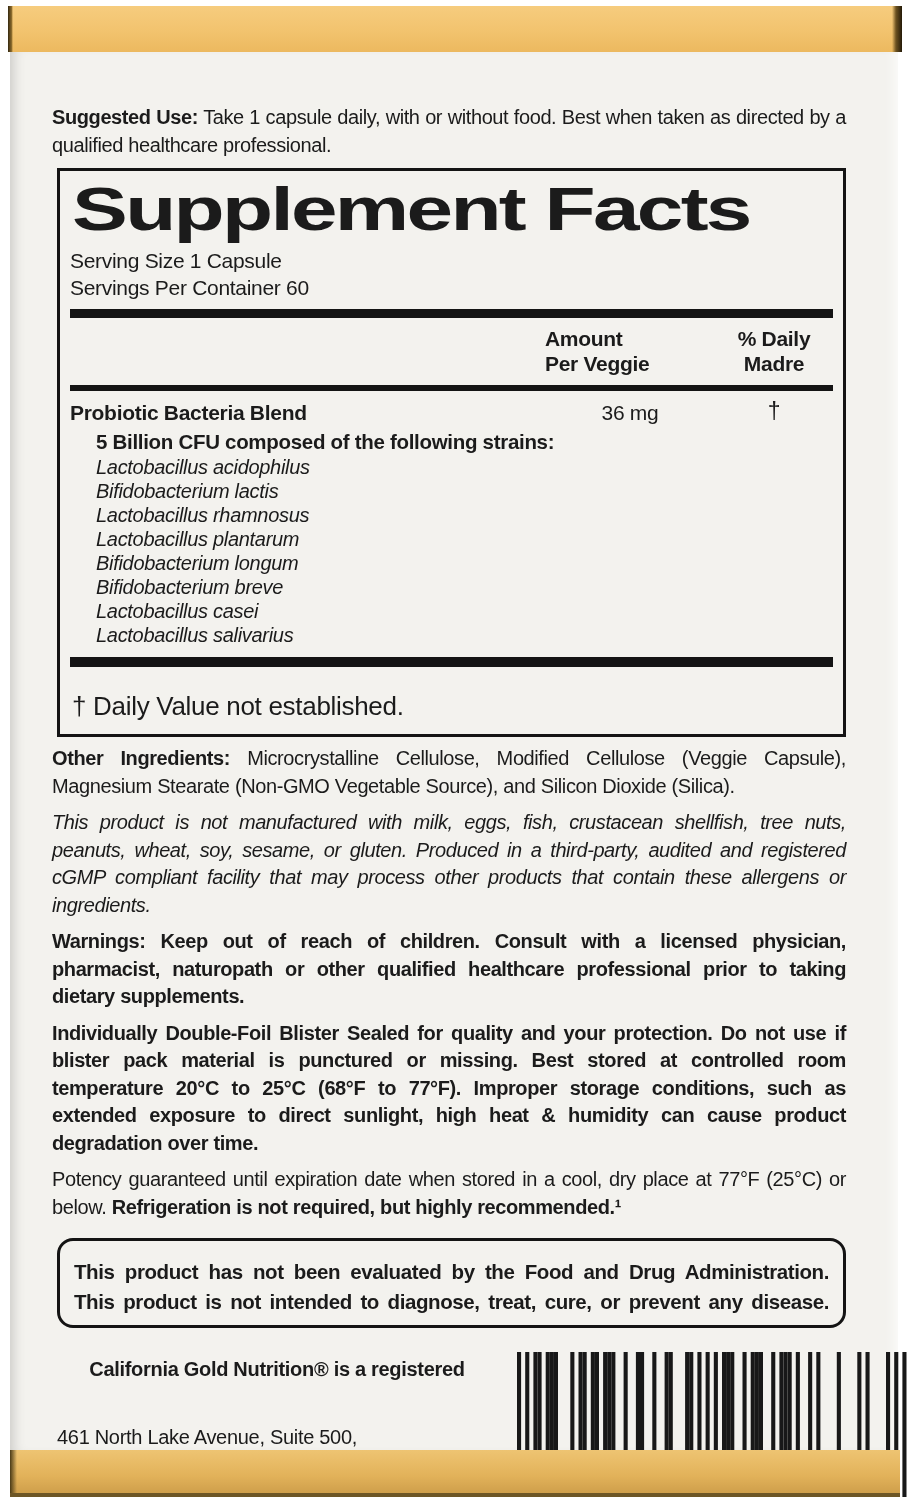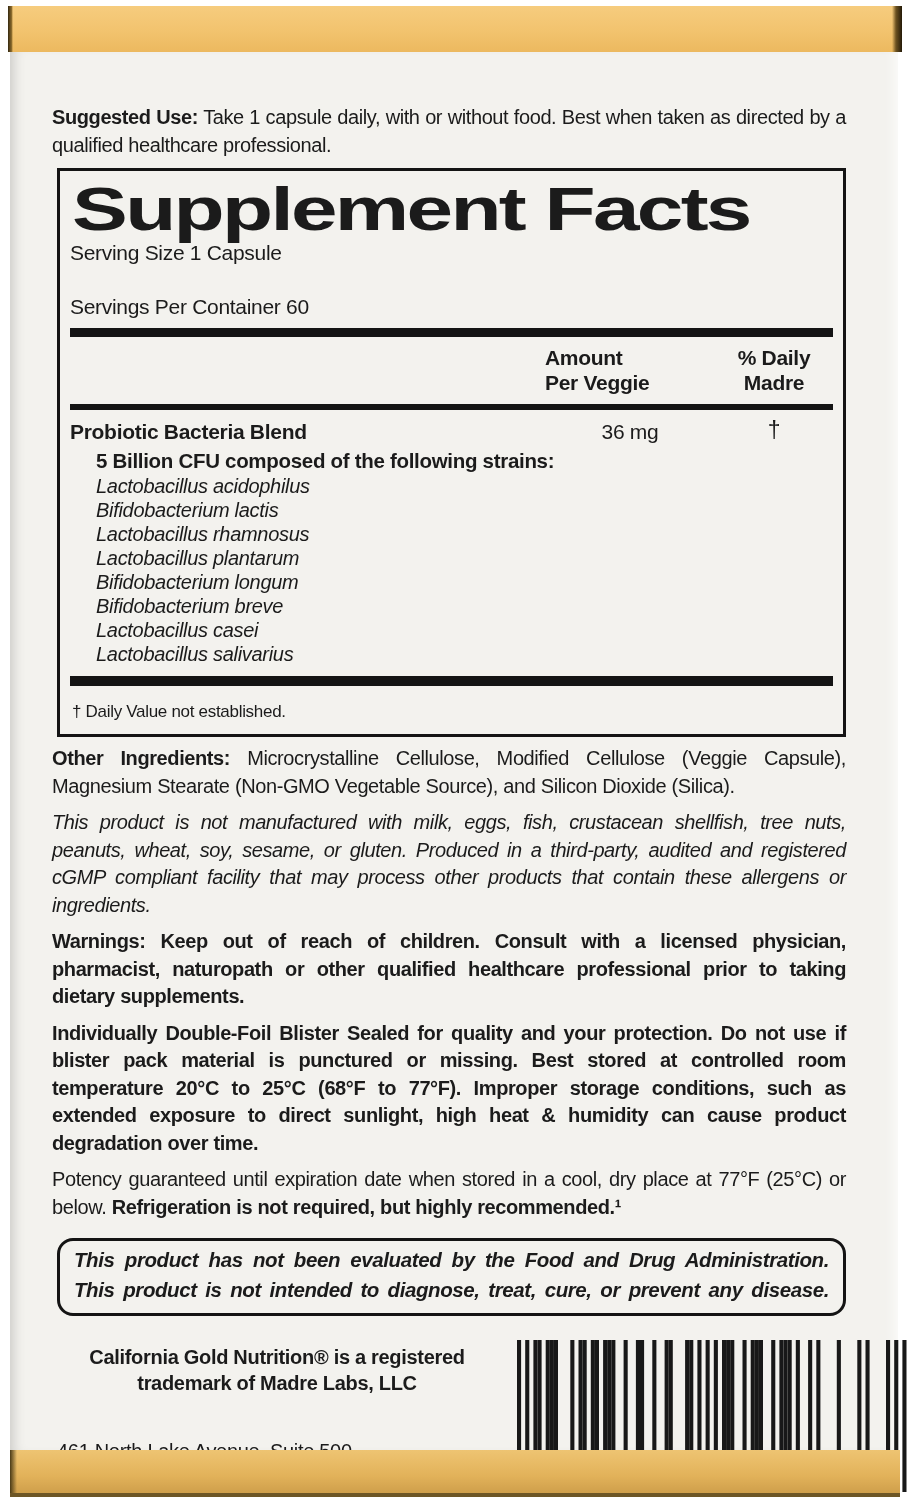--- a/index.html
+++ b/index.html
@@ -45,42 +45,42 @@
   .boldpara{font-weight:bold;}
 
   
   .sf-box{border:3px solid #141414;background:var(--panel);
           margin:0 0 8px 5px;padding:6px 10px 0;}
   .sf-title{
     font-size:62px;font-weight:bold;letter-spacing:-2px;line-height:60px;
     white-space:nowrap;transform:scaleX(1.35);transform-origin:left center;
     margin:2px 0 0 2px;
   }
-  .sf-serving{font-size:21px;line-height:27px;letter-spacing:-0.3px;margin-top:27px;}
-  .sf-serving.first{margin-top:0;}
+  .sf-serving{font-size:21px;line-height:27px;letter-spacing:-0.3px;}
+  .sf-serving.first{margin-top:8px;}
   .bar{background:#141414;}
   .bar.b1{height:9px;margin-top:8px;}
   .bar.b2{height:6px;margin-top:5px;}
   .bar.b3{height:10px;margin-top:10px;}
   .sf-header{display:flex;padding:8px 0 4px;font-weight:bold;font-size:21px;line-height:25px;letter-spacing:-0.3px;}
   .sf-header .fill{flex:1;}
   .col-amount{width:170px;text-align:left;}
   .col-dv{width:118px;text-align:center;}
   .sf-row{display:flex;align-items:flex-end;padding:7px 0 0;font-size:21px;letter-spacing:-0.3px;}
   .sf-row .name{flex:1;font-weight:bold;}
   .sf-row .amount{width:170px;text-align:center;}
   .sf-row .dv{width:118px;text-align:center;font-size:23px;}
   .sub-head{font-weight:bold;font-size:20.5px;letter-spacing:-0.3px;margin:5px 0 1px 26px;}
   .strain{font-style:italic;font-size:20px;line-height:24px;letter-spacing:-0.3px;margin-left:26px;}
-  .sf-footnote{font-size:17px;letter-spacing:-0.3px;padding:16px 0 12px 2px;}
+  .sf-footnote{font-size:26px;letter-spacing:-0.3px;padding:24px 0 12px 2px;}
 
   
   .fda-box{border:3px solid #141414;border-radius:16px;
-           margin:17px 0 0 5px;padding:4px 14px 8px;
-           font-weight:bold;font-size:20.5px;line-height:30px;letter-spacing:-0.4px;font-style:italic;}
+           margin:17px 0 0 5px;padding:16px 14px 8px;
+           font-weight:bold;font-size:20.5px;line-height:30px;letter-spacing:-0.4px;}
   .fda-line{text-align:justify;text-align-last:justify;}
 
   
   .footer{display:flex;margin:28px 0 0 5px;}
   .footer-left{width:440px;flex:none;}
   .tm{font-weight:bold;font-size:20px;line-height:26px;letter-spacing:-0.3px;margin:0 0 16px;text-align:center;}
   .mf{font-size:20px;line-height:26px;letter-spacing:-0.3px;margin:0;}
   .barcode{flex:1;display:flex;justify-content:flex-end;align-items:flex-start;margin:-6px -28px 0 0;}
   .barcode svg{width:432px;height:166px;display:block;}
 </style>
@@ -144,21 +144,21 @@
     <p class="para"><span>Potency guaranteed until expiration date when stored in a cool, dry place at 77°F (25°C) or below.</span>
       <span class="b">Refrigeration is not required, but highly recommended.¹</span></p>
 
     <div class="fda-box">
       <div class="fda-line">This product has not been evaluated by the Food and Drug Administration.</div>
       <div class="fda-line">This product is not intended to diagnose, treat, cure, or prevent any disease.</div>
     </div>
 
     <div class="footer">
       <div class="footer-left">
-        <p class="tm"><span>California Gold Nutrition® is a registered</span><br><span>trademark of Madre Labs, LLC</span></p>
+        <p class="tm"><span>California Gold Nutrition® is a registered</span><br></p>
         <p class="mf"><br><span>461 North Lake Avenue, Suite 500,</span><br><span>Pasadena, CA 91101</span><br><span class="b">info@calgn.com | www.calgn.com</span></p>
 
       </div>
       <div class="barcode">
         <svg id="barcode-svg" viewBox="0 0 432 166" xmlns="http://www.w3.org/2000/svg">
             <rect x="20.00" y="2" width="4.10" height="152" fill="#181818"></rect>
             <rect x="28.20" y="2" width="4.10" height="152" fill="#181818"></rect>
             <rect x="36.40" y="2" width="4.10" height="120" fill="#181818"></rect>
             <rect x="40.50" y="2" width="4.10" height="120" fill="#181818"></rect>
             <rect x="48.70" y="2" width="4.10" height="120" fill="#181818"></rect>

